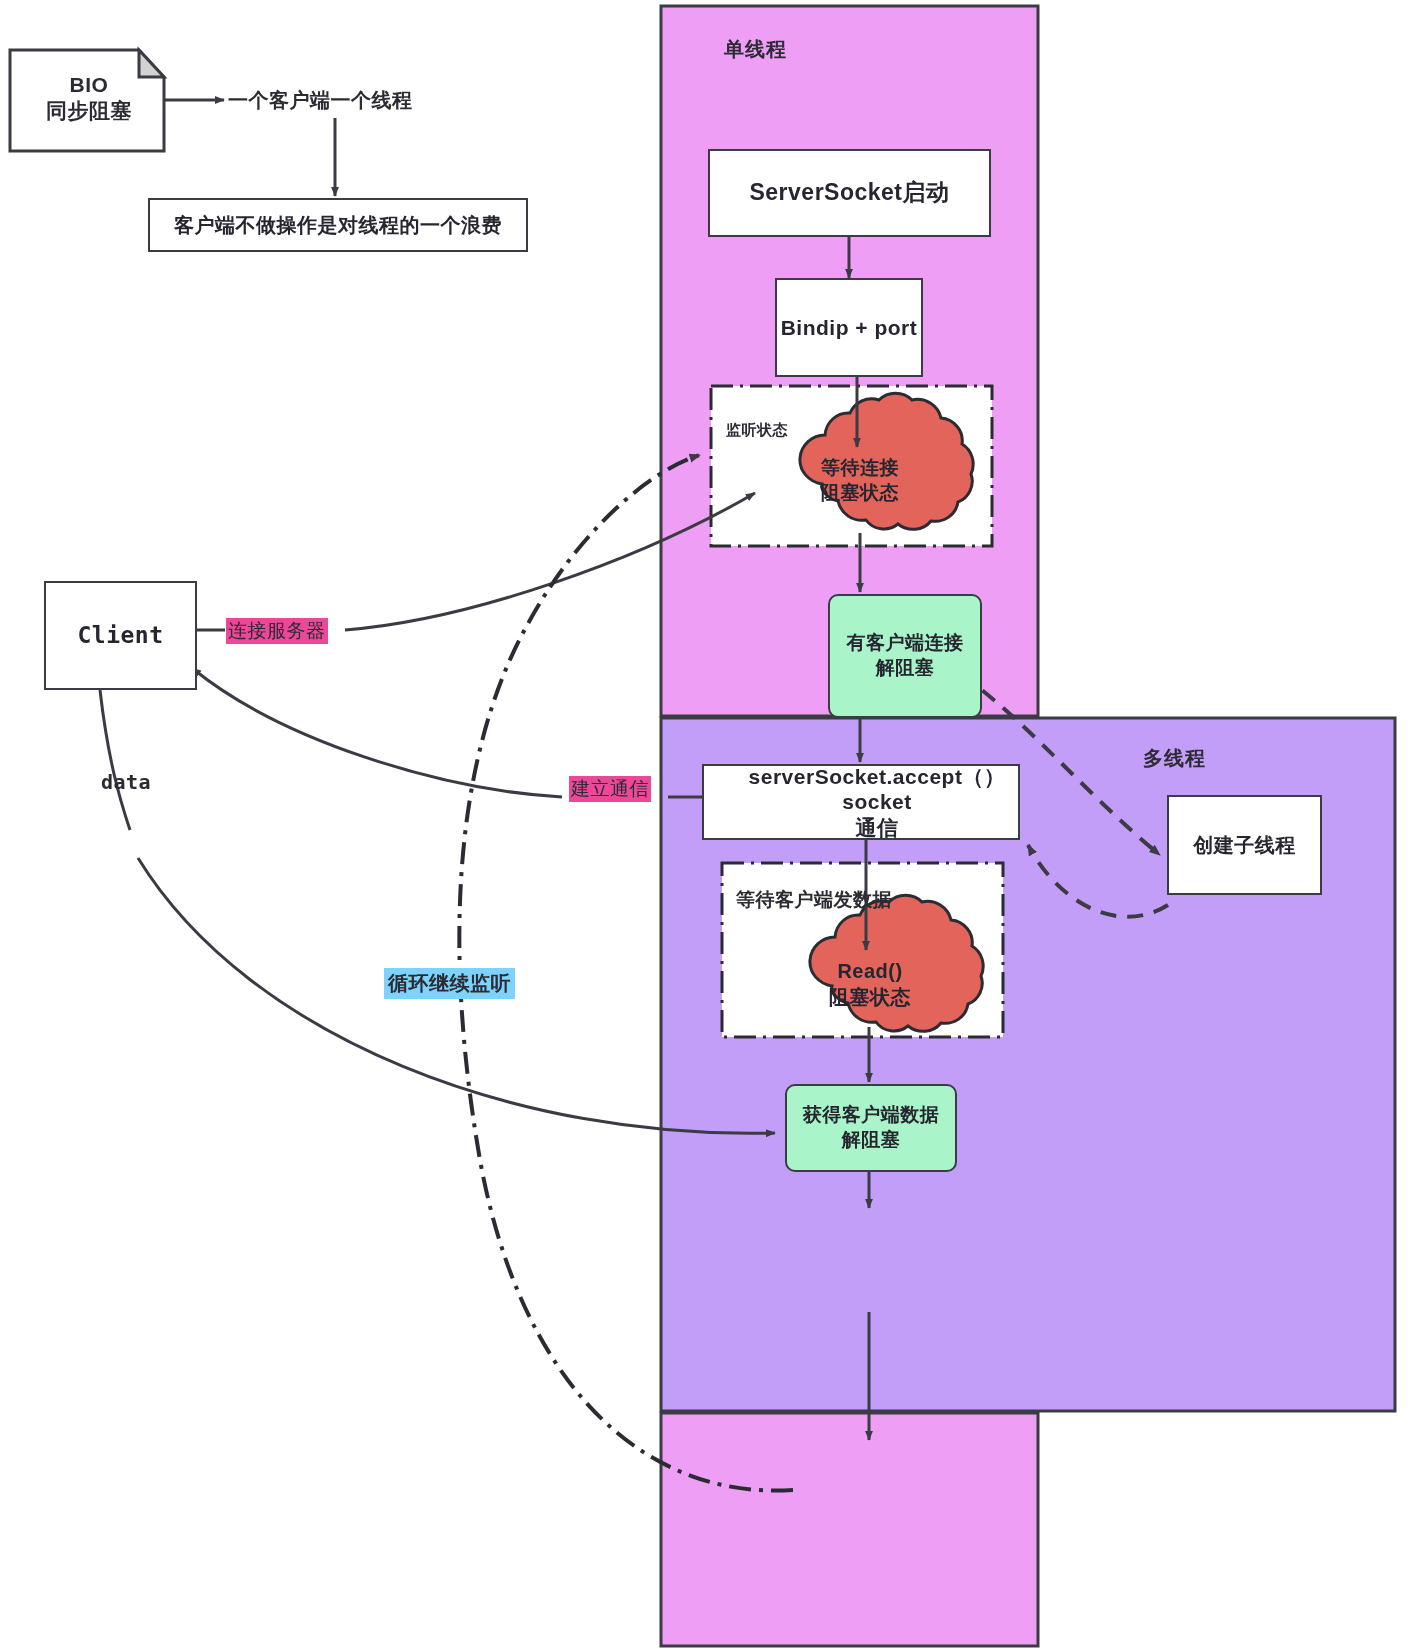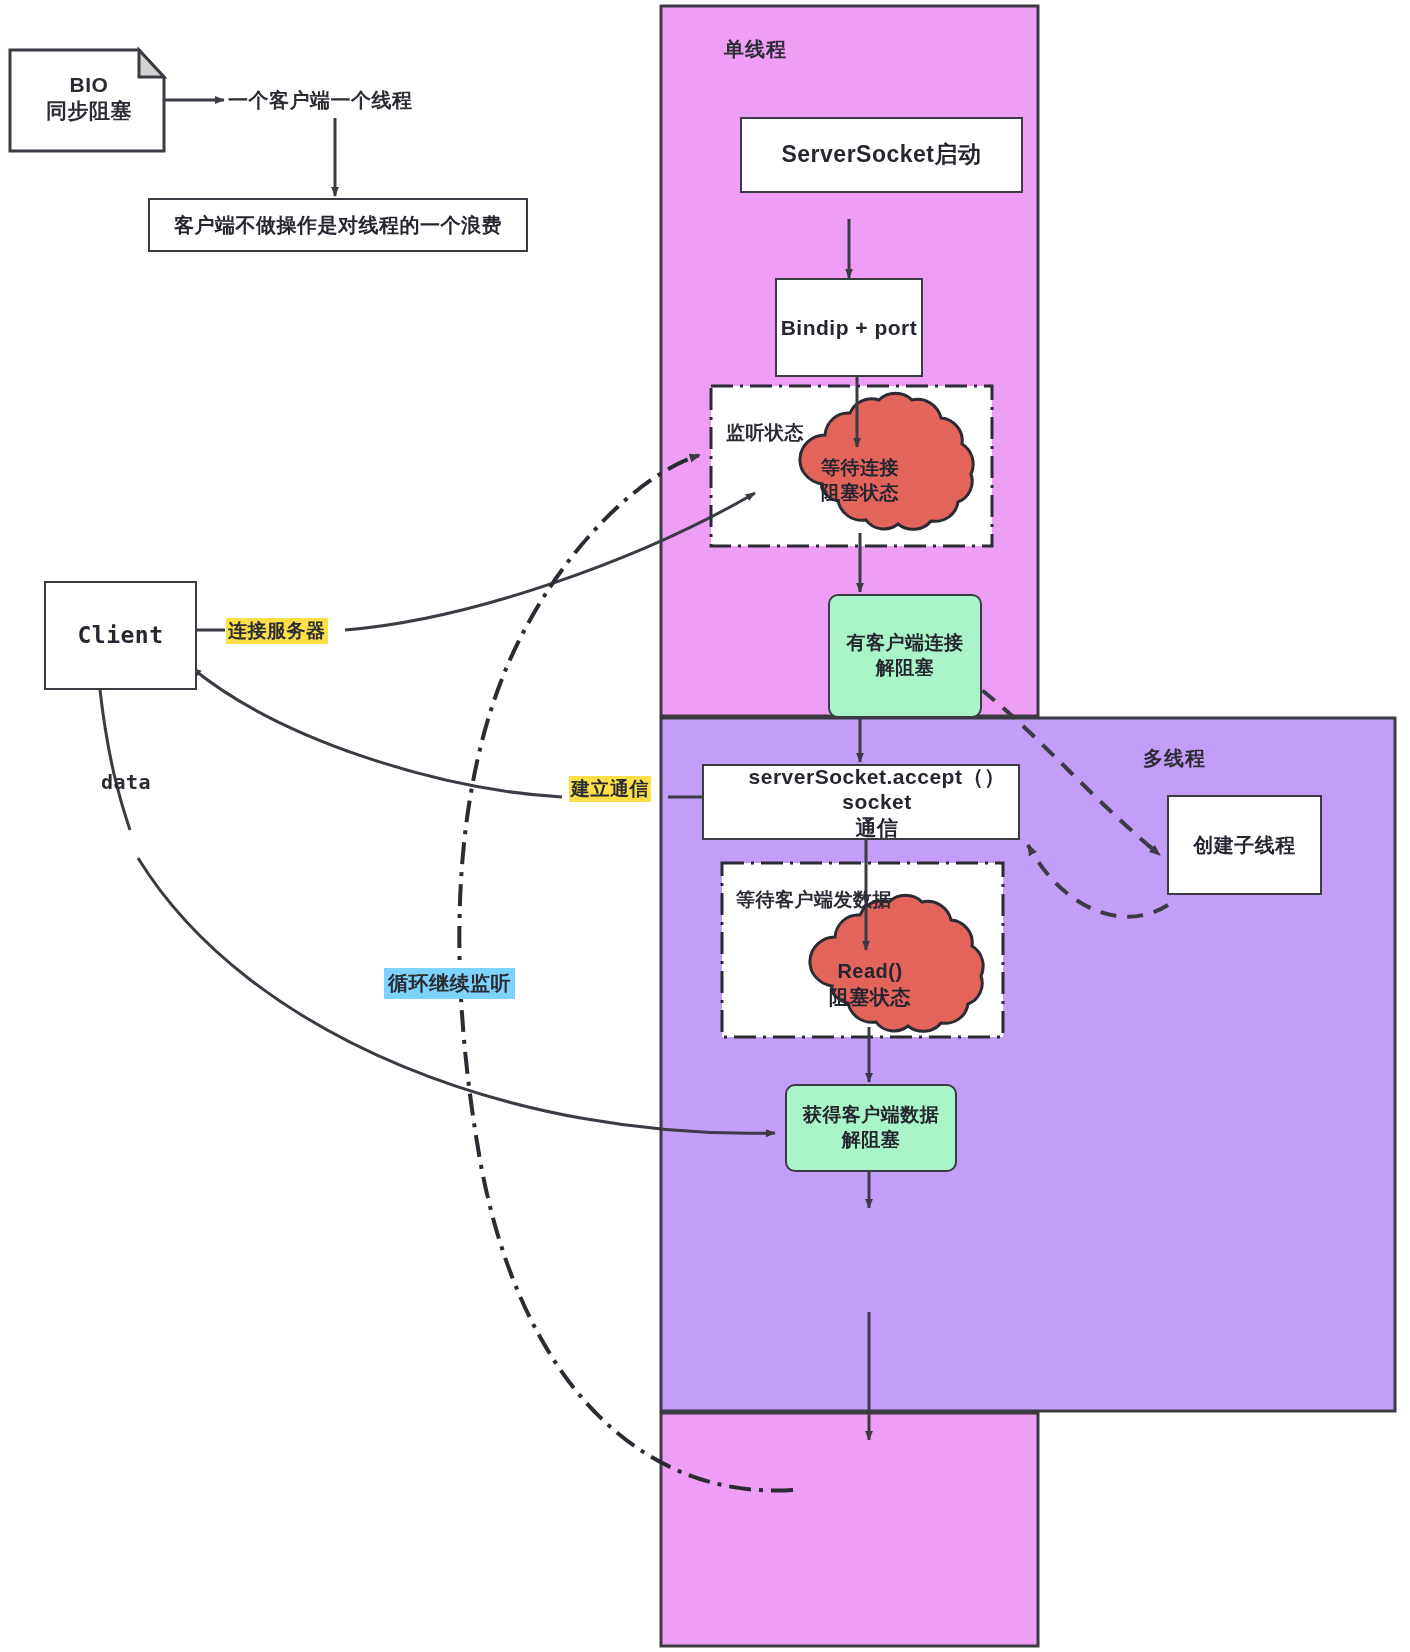--- a/index.html
+++ b/index.html
@@ -8,21 +8,21 @@
   svg#canvas{position:absolute;left:0;top:0;width:1410px;height:1652px;}
   .lbl{position:absolute;color:#2b2b33;font-weight:bold;line-height:1.25;text-align:center;
        letter-spacing:.5px;-webkit-font-smoothing:antialiased;}
   .node{position:absolute;box-sizing:border-box;display:flex;align-items:center;justify-content:center;
         text-align:center;color:#262630;font-weight:bold;line-height:1.3;background:#ffffff;
         border:2.5px solid #3b3b44;letter-spacing:.5px;}
   .green{background:#a9f5c9;border-radius:10px;border:2.5px solid #3b3b44;}
   .cloudtxt{position:absolute;display:flex;align-items:center;justify-content:center;text-align:center;
             color:#262630;font-weight:bold;line-height:1.3;pointer-events:none;letter-spacing:.5px;}
   .grouplbl{position:absolute;font-weight:bold;color:#2b2b33;letter-spacing:1px;}
-  .edgelbl{position:absolute;font-weight:bold;color:#2b2b33;background:#fde047;padding:0 2px;letter-spacing:.5px;}
+  .edgelbl{position:absolute;font-weight:normal;color:#2b2b33;background:#ec4899;padding:0 2px;letter-spacing:.5px;}
   .dashlbl{position:absolute;font-weight:bold;color:#2b2b33;letter-spacing:.5px;}
 </style>
 </head>
 <body>
 
 <div id="stage">
 
   <svg id="canvas" xmlns="http://www.w3.org/2000/svg" viewBox="0 0 1410 1652">
     <defs>
       <marker id="arrow" markerWidth="11" markerHeight="11" refX="9.2" refY="4" orient="auto" markerUnits="userSpaceOnUse">
@@ -144,28 +144,28 @@
 
   <div class="lbl" style="left:228px;top:88px;width:220px;font-size:20px;text-align:left;">一个客户端一个线程</div>
 
   <div class="node" style="left:148px;top:198px;width:380px;height:54px;font-size:20px;">客户端不做操作是对线程的一个浪费</div>
 
   <div class="grouplbl" style="left:724px;top:36px;font-size:20px;">单线程</div>
   <div class="grouplbl" style="left:1143px;top:745px;font-size:20px;">多线程</div>
 
   <div class="node" style="left:44px;top:581px;width:153px;height:109px;font-size:23px;font-family:'DejaVu Sans Mono',monospace;">Client</div>
 
-  <div class="node" style="left:708px;top:117px;width:283px;height:76px;font-size:23px;margin-left:32px;">ServerSocket启动</div>
+  <div class="node" style="left:708px;top:149px;width:283px;height:88px;font-size:23px;">ServerSocket启动</div>
 
   <div class="node" style="left:775px;top:278px;width:148px;height:99px;font-size:21px;flex-direction:row;">
     <div>Bind</div>
     <div>ip + port</div>
   </div>
 
-  <div class="lbl" style="left:726px;top:421px;font-size:19px;text-align:center;">监听状态</div>
+  <div class="lbl" style="left:726px;top:421px;font-size:15px;text-align:center;">监听状态</div>
 
   <div class="cloudtxt" style="left:790px;top:452px;width:140px;height:58px;flex-direction:column;font-size:19px;">
     <div>等待连接</div>
     <div>阻塞状态</div>
   </div>
 
   <div class="node green" style="left:828px;top:594px;width:154px;height:124px;font-size:19px;flex-direction:column;">
     <div>有客户端连接</div>
     <div>解阻塞</div>
   </div>

